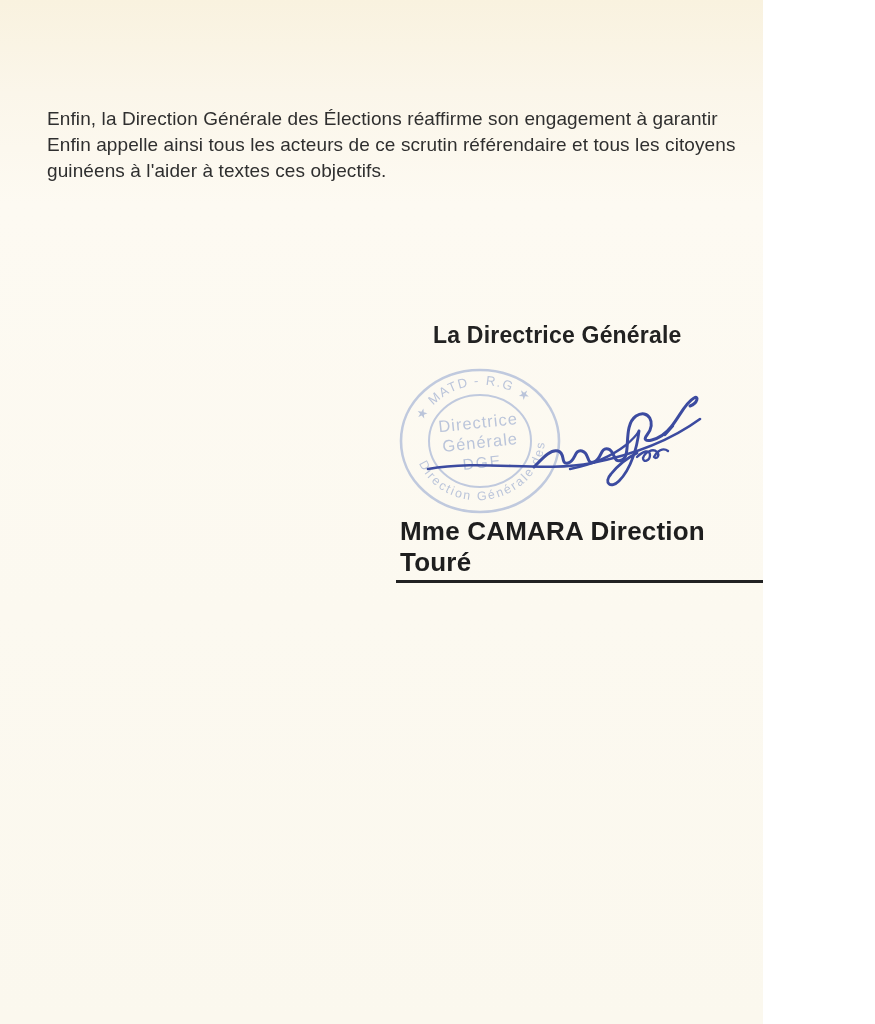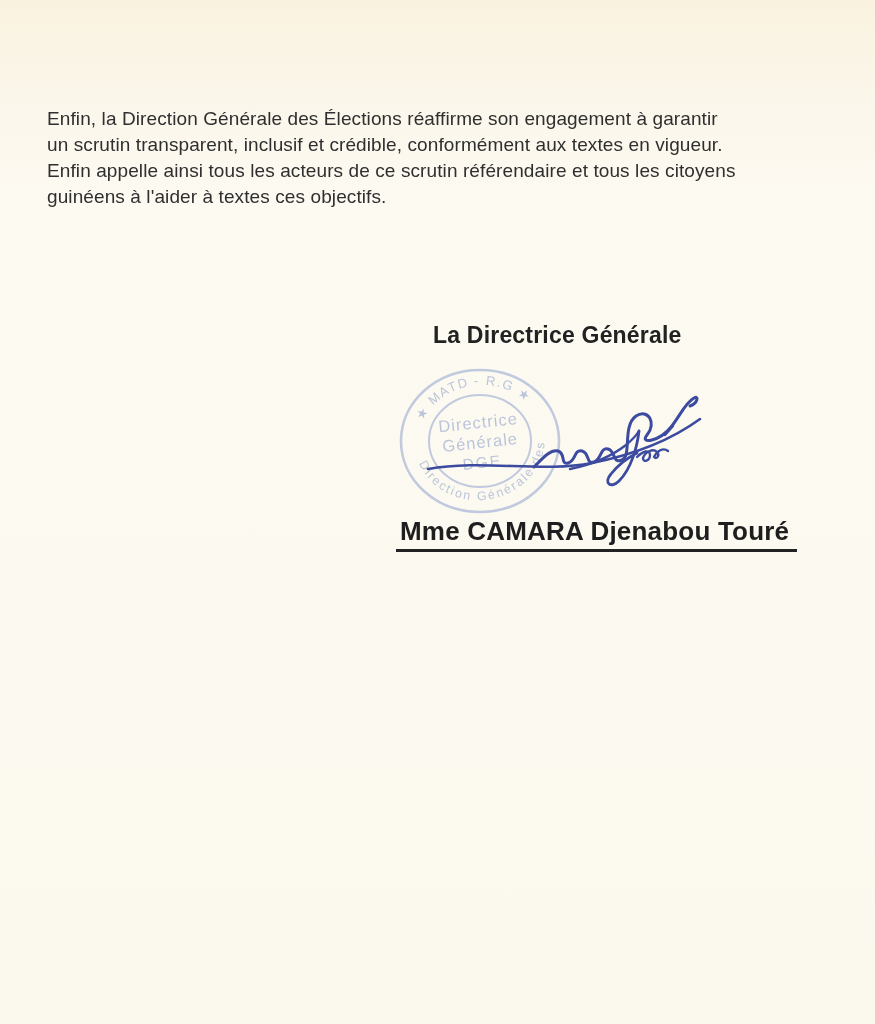--- a/index.html
+++ b/index.html
@@ -2,21 +2,21 @@
 <html><head>
 <meta charset="utf-8">
 <style>
   html, body {
     margin: 0;
     padding: 0;
     background: #ffffff;
   }
   .page {
     position: relative;
-    width: 875px;
+    width: 763px;
     height: 1024px;
     overflow: hidden;
     font-family: "Liberation Sans", sans-serif;
     background: linear-gradient(180deg, #f9f2df 0%, #fbf6ea 9%, #fdfaf2 20%, #fcf9f0 60%, #fbf8ee 100%);
     color: #2d2d2d;
   }
   .body-paragraph {
     position: absolute;
     left: 47px;
     top: 106px;
@@ -83,21 +83,20 @@
     border-bottom: 3.5px solid #222222;
   }
 </style>
 </head>
 <body>
 
 <div class="page">
 
   <div class="body-paragraph">
     <div class="line">Enfin, la Direction Générale des Élections réaffirme son engagement à garantir</div>
-    <div class="line">un scrutin transparent, inclusif et crédible, conformément aux textes en vigueur.</div>
     <div class="line">Enfin appelle ainsi tous les acteurs de ce scrutin référendaire et tous les citoyens</div>
     <div class="line">guinéens à l'aider à textes ces objectifs.</div>
   </div>
 
 
   <div class="signer-title">La Directrice Générale</div>
 
   <svg class="stamp" viewBox="0 0 172 154" aria-hidden="true">
     <ellipse class="ring" cx="86" cy="77" rx="79" ry="71" stroke-width="2.6"></ellipse>
     <ellipse class="ring" cx="86" cy="77" rx="51" ry="46" stroke-width="2"></ellipse>
@@ -133,16 +132,16 @@
 
     <path stroke-width="2.8" d="M217,61 C215,78 209,99 197,111 C189,119 181,113 189,104 C197,94 207,87 215,83"></path>
 
     <path stroke-width="2.4" d="M215,87 C221,81 228,79 228,85 C228,91 221,93 221,88 C223,82 231,78 235,82
          C238,85 235,90 232,87 C235,81 241,77 246,81"></path>
 
     <path stroke-width="2.4" d="M243,65 L251,56"></path>
   </svg>
 
   <div class="signer-name">
-    <span class="underlined">Mme CAMARA Djenabou Touré</span>
+    <span class="underlined">Mme CAMARA Direction Touré</span>
   </div>
 
 </div>
 
 </body></html>

